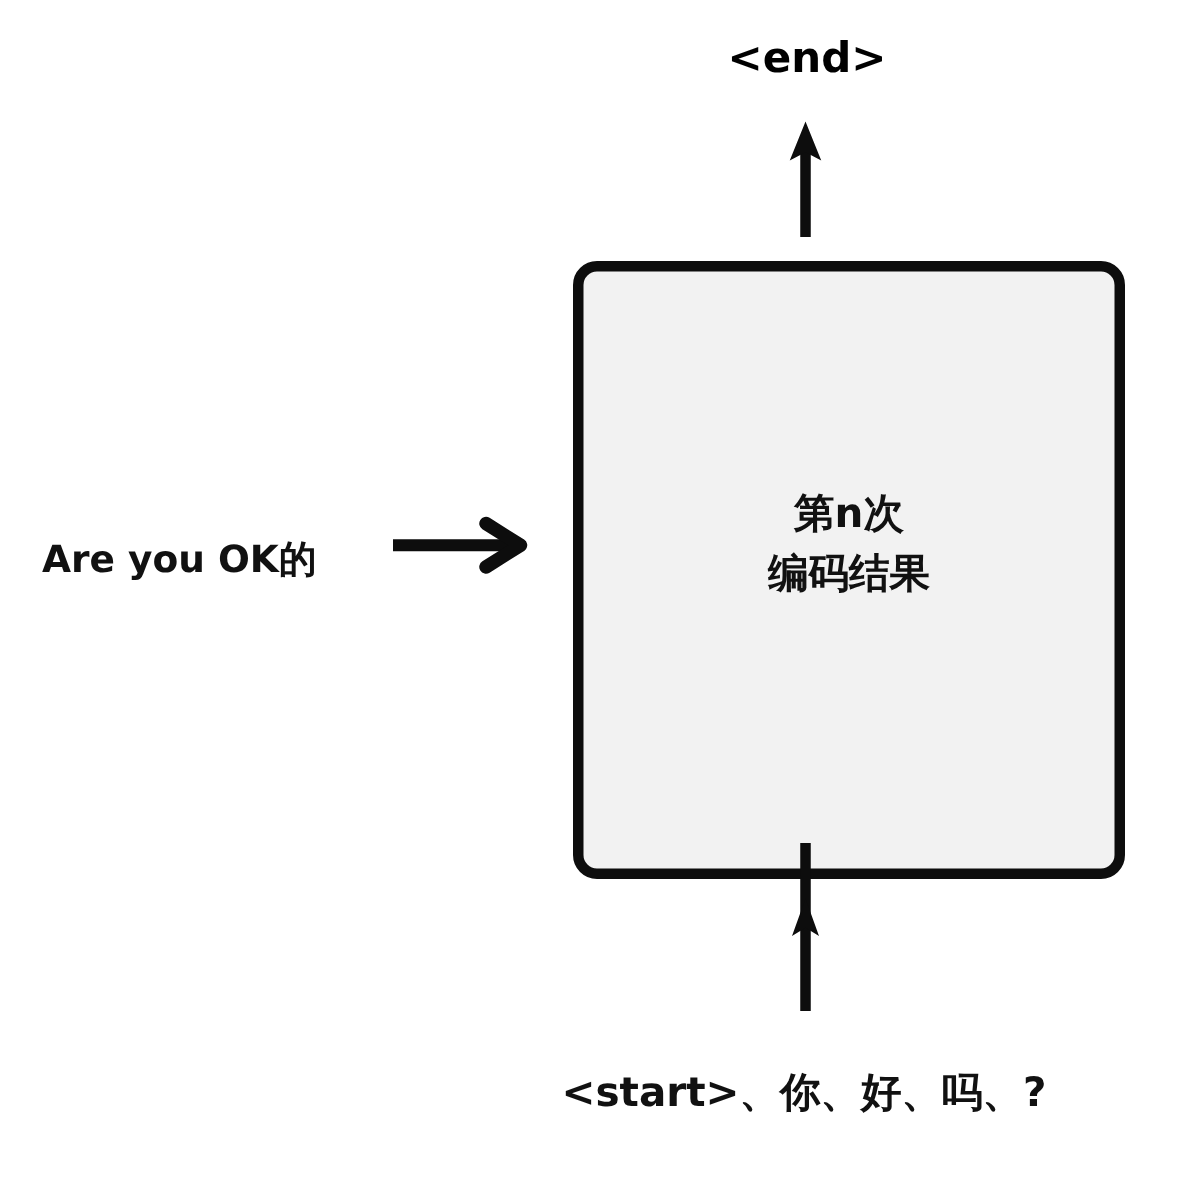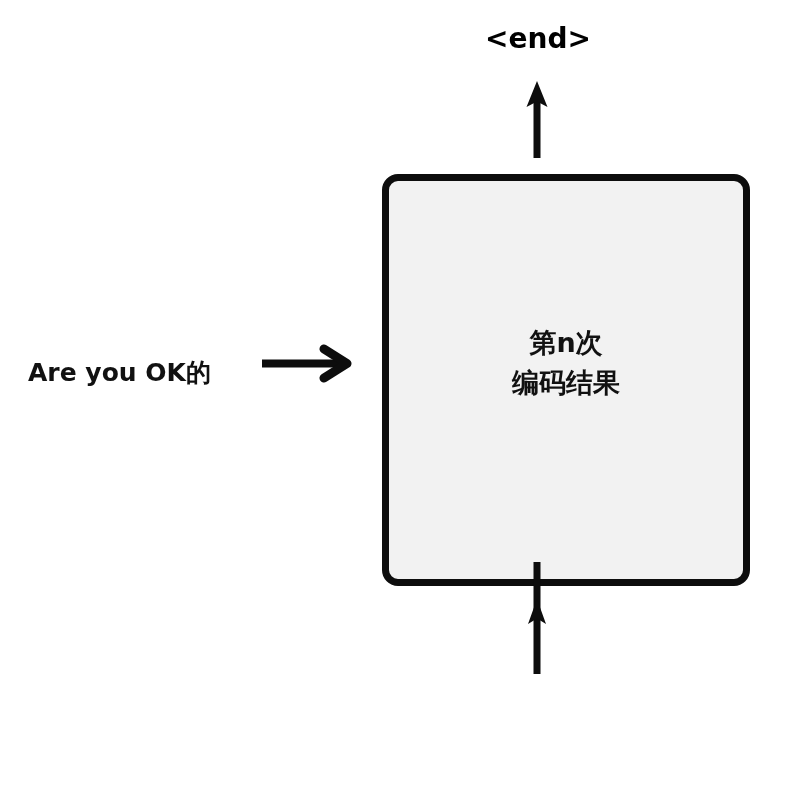--- a/index.html
+++ b/index.html
@@ -97,14 +97,15 @@
   <svg class="arrow-svg arrow-left" width="95" height="40" viewBox="0 0 95 40" aria-hidden="true">
     <path d="M 4 19.5 H 82" fill="none" stroke-width="8" stroke="#0d0d0d"></path>
     <path d="M 66 5 L 89 19.5 L 66 34" fill="none" stroke-width="9" stroke-linejoin="round" stroke-linecap="round" stroke="#0d0d0d"></path>
   </svg>
 
   <svg class="arrow-svg arrow-bottom" width="24" height="118" viewBox="0 0 24 118" aria-hidden="true">
     <rect x="8.5" y="2" width="7" height="112" fill="#0d0d0d"></rect>
     <polygon points="12,39 21,64 12,58.5 3,64" fill="#0d0d0d"></polygon>
   </svg>
 
+  <div class="label start-label" style="color: rgb(17, 17, 17);">&lt;start&gt;、你、好、吗、?</div>
 
 </div>
 
 </body></html>

